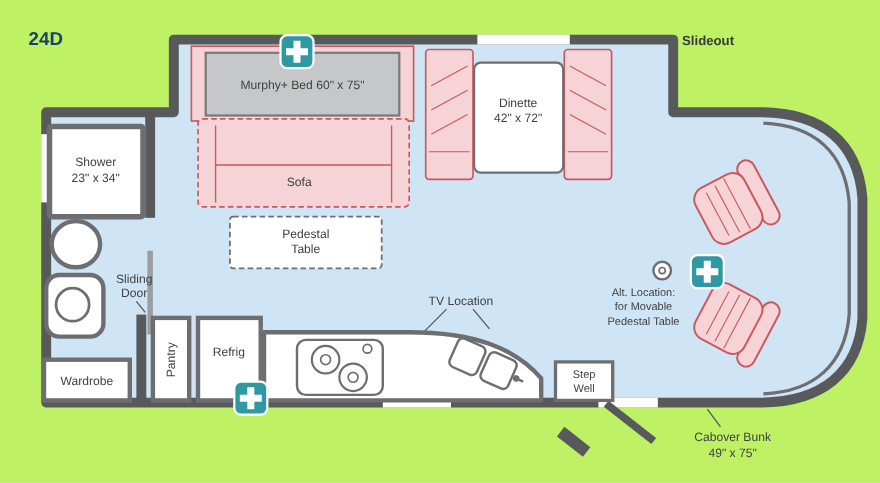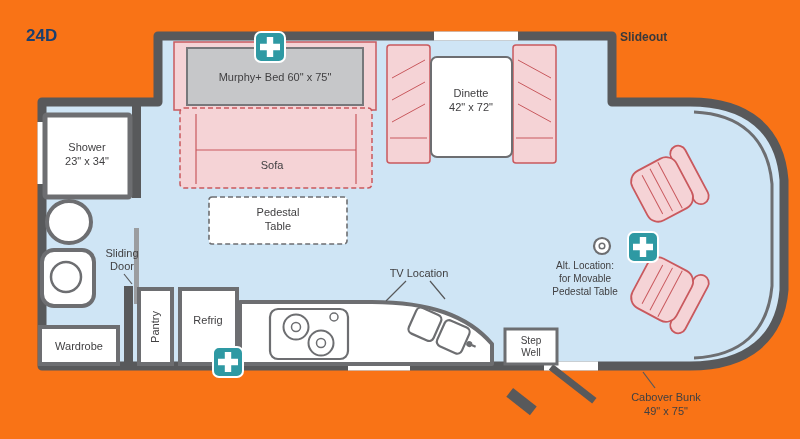--- a/index.html
+++ b/index.html
@@ -1,16 +1,16 @@
 <!DOCTYPE html>
 <html><head>
 <meta charset="utf-8">
 <style>
   html,body{margin:0;padding:0;background:#ffffff;}
-  .stage{width:800px;height:439px;position:relative;background:#f97316;}
+  .stage{width:800px;height:439px;position:relative;background:#bef264;}
   svg{display:block;}
   text{font-family:"Liberation Sans",sans-serif;font-size:11px;fill:#414042;}
   .ctr{text-anchor:middle;}
   .model-txt{font-size:17px;font-weight:bold;fill:#1C3F6E;}
   .bold-txt{font-size:12px;font-weight:bold;fill:#39393B;}
   .sm{font-size:10px;}
   .floor{fill:#CFE5F5;stroke:#58595B;stroke-width:9;stroke-linejoin:round;}
   .wallfill{fill:#58595B;}
   .win{fill:#FFFFFF;}
   .fixture{fill:#FFFFFF;stroke:#6D6E71;}

